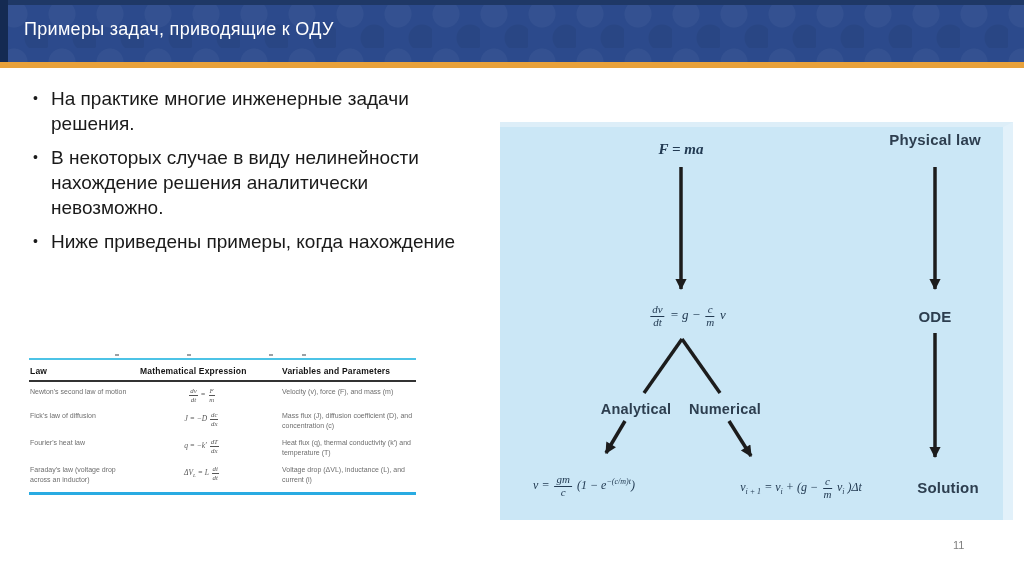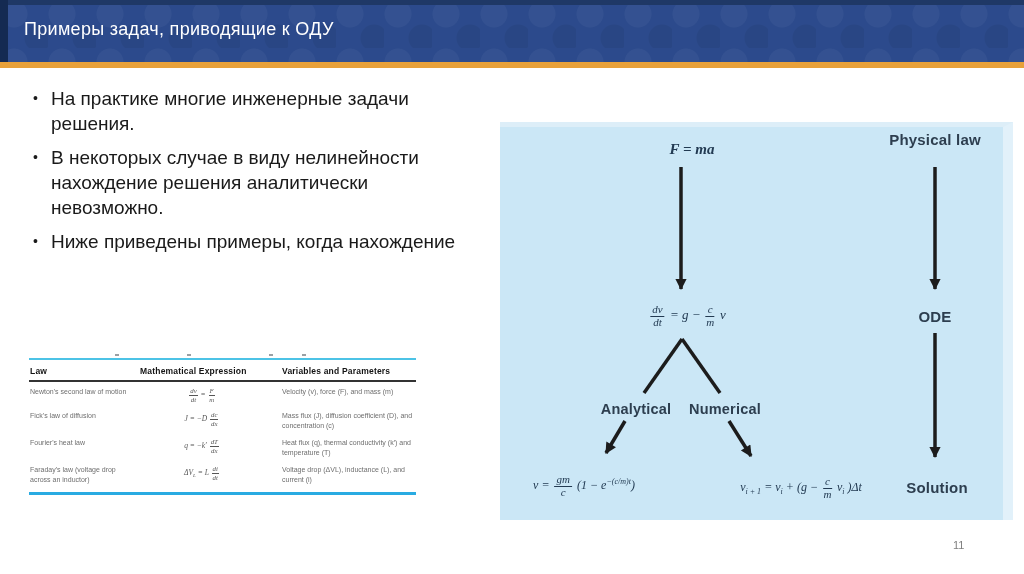--- a/index.html
+++ b/index.html
@@ -61,29 +61,29 @@
     color:#2d3e4f;font-size:15px;font-weight:600;letter-spacing:0.2px;}
   .deq{position:absolute;transform:translateX(-50%);white-space:nowrap;
     font-family:"Liberation Serif","DejaVu Serif",serif;font-style:italic;color:#223a52;}
   .deq .bfr{display:inline-block;vertical-align:middle;text-align:center;
     font-size:11px;line-height:11.5px;margin:0 2px;}
   .deq .bfr .n{display:block;border-bottom:1px solid #223a52;padding:0 2px;}
   .deq .bfr .d{display:block;}
   .deq sub{font-size:8px;}
   .deq sup{font-size:8px;font-style:italic;}
   #d-f-ma{left:181px;top:14px;font-family:"Liberation Serif","DejaVu Serif",serif;
-    font-style:italic;font-weight:600;color:#223a52;font-size:15px;margin-left:11px;}
+    font-style:italic;font-weight:600;color:#223a52;font-size:15px;}
   #d-physical-law{left:435px;top:4px;}
   #d-eq-mid{left:187px;top:177px;font-size:13px;}
   #d-ode{left:435px;top:181px;}
   #d-analytical{left:136px;top:274px;font-size:14.5px;}
   #d-numerical{left:225px;top:274px;font-size:14.5px;}
   #d-eq-analytical{left:84px;top:347px;font-size:12px;}
   #d-eq-numerical{left:301px;top:349px;font-size:12px;}
-  #d-solution{left:437px;top:352px;}
+  #d-solution{left:448px;top:352px;}
 
   
   .page-number{position:absolute;left:933px;top:539px;font-size:11px;color:#7f7f7f;margin-left:20px;}
 </style>
 </head>
 <body>
 
 <div class="header">
   <div class="header-top-strip"></div>
   <div class="header-left-strip"></div>

